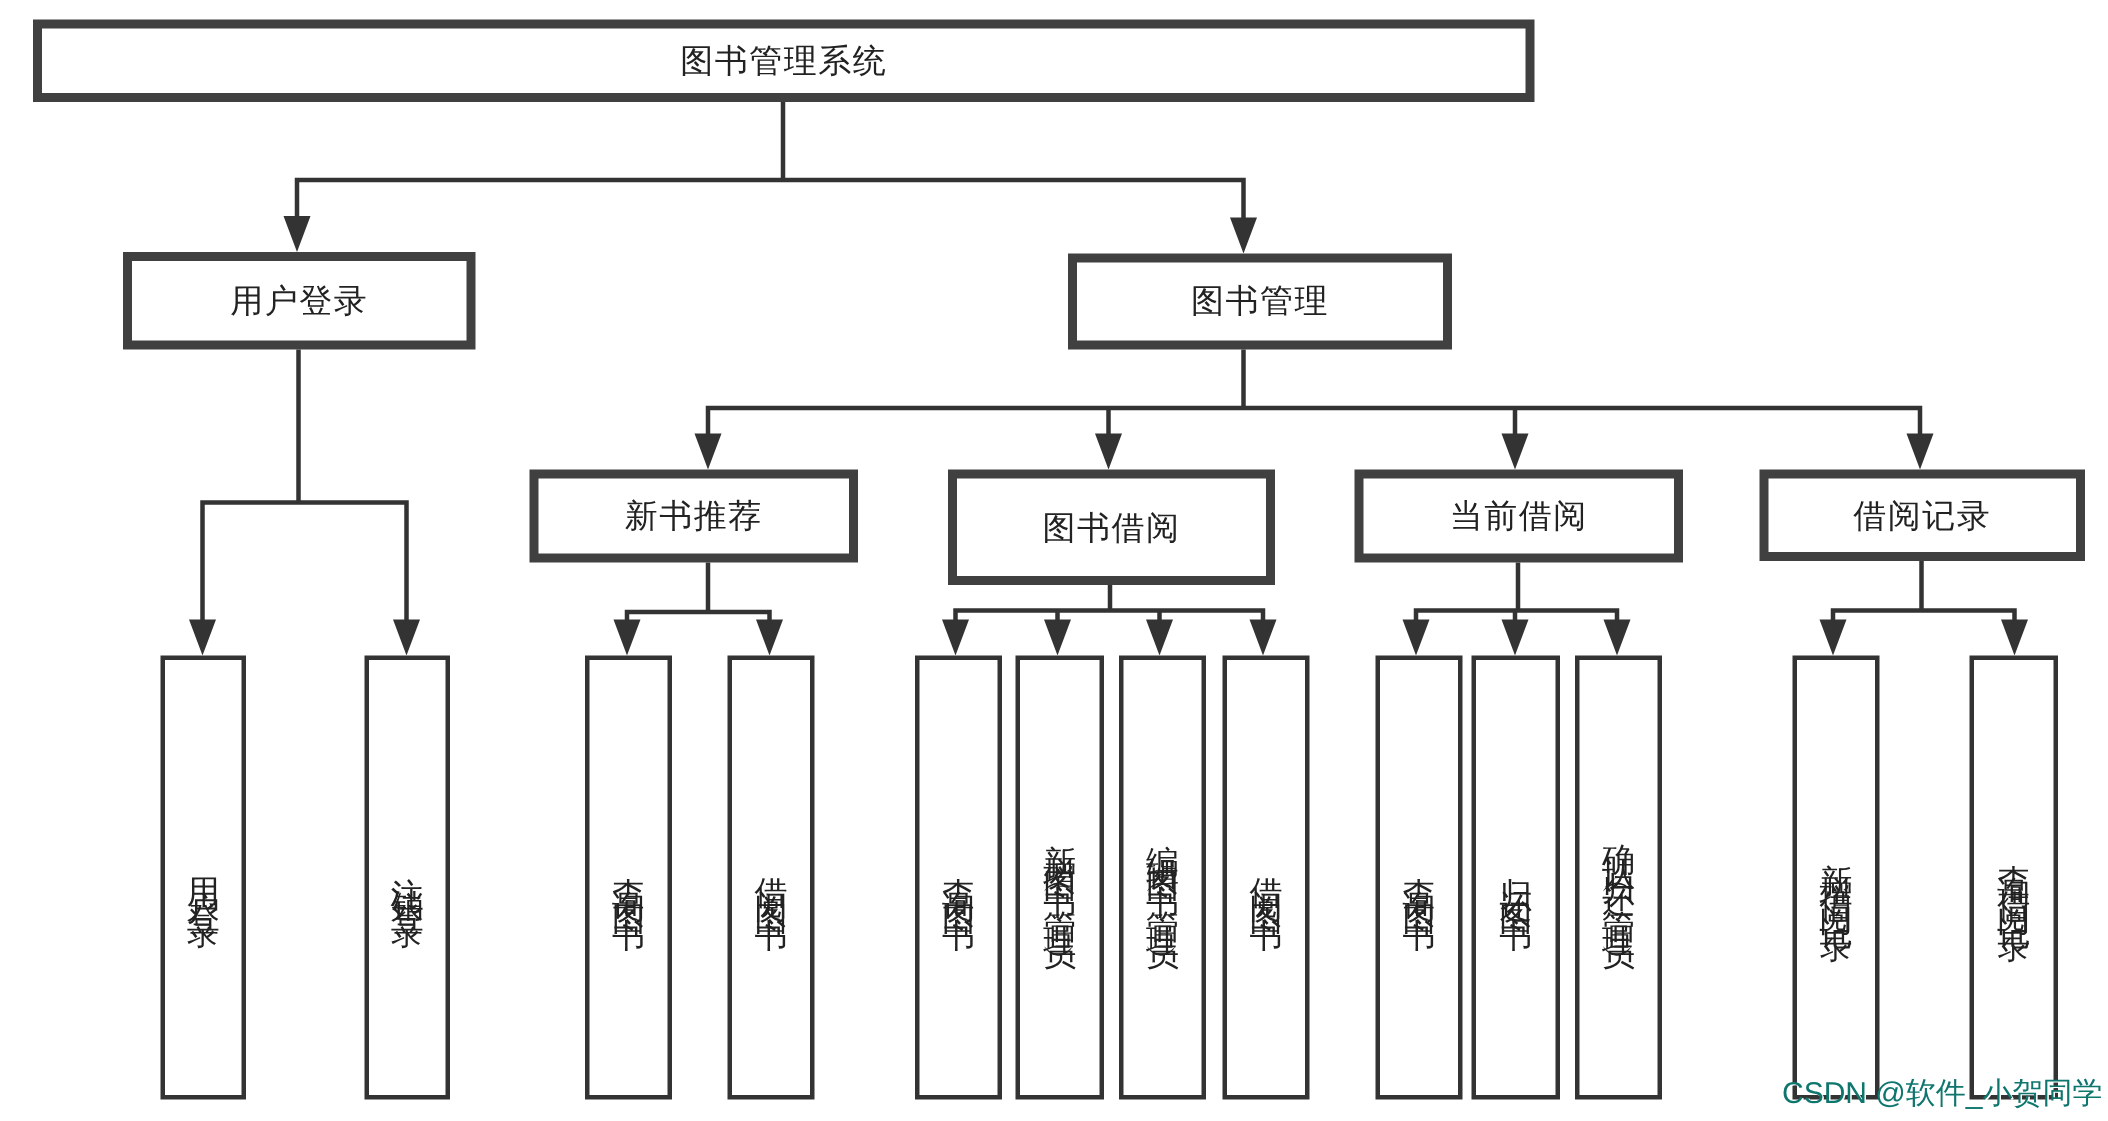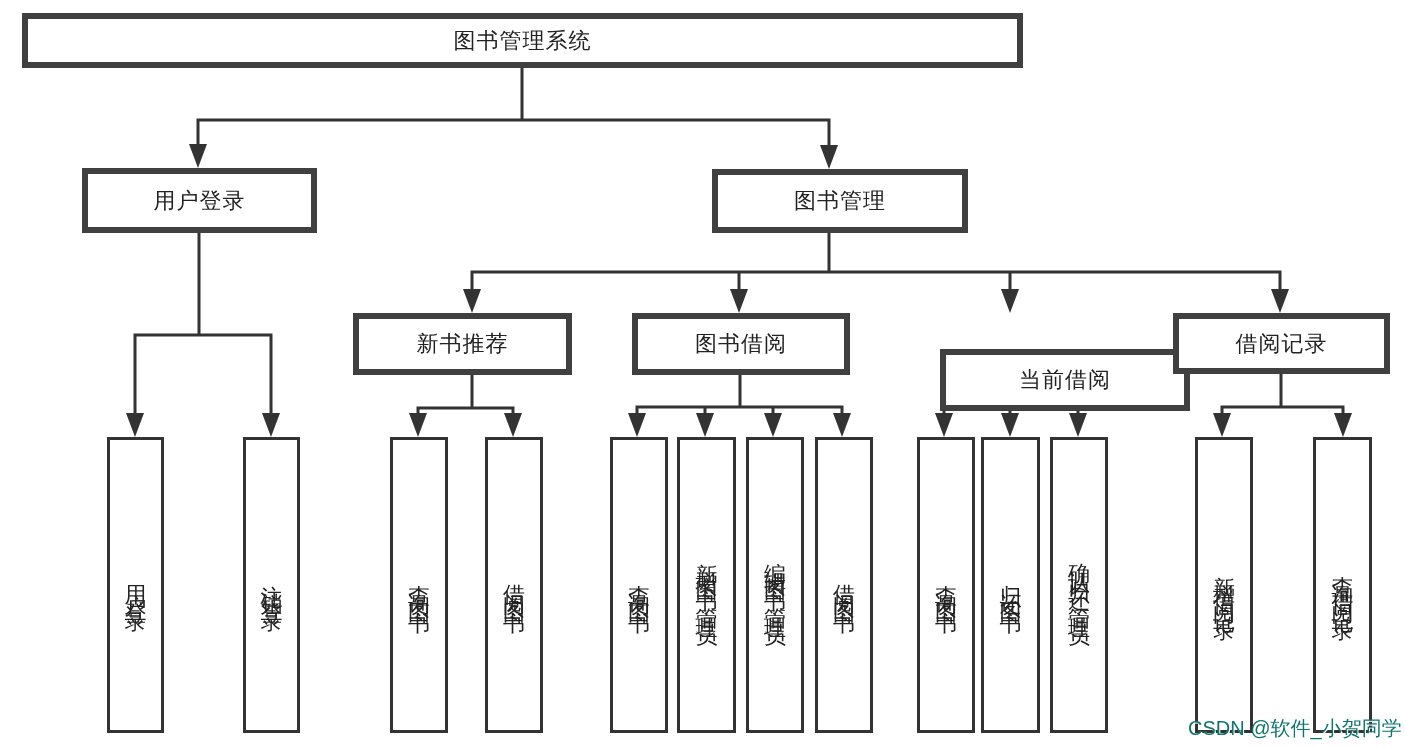--- a/index.html
+++ b/index.html
@@ -86,22 +86,22 @@
       <polygon points="1334,413 1352,413 1343,437"></polygon>
     </g>
   </svg>
 
   <div class="box" style="left:22px;top:13px;width:1001px;height:55px;">图书管理系统</div>
 
   <div class="box" style="left:82px;top:168px;width:235px;height:65px;">用户登录</div>
   <div class="box" style="left:712px;top:169px;width:256px;height:64px;">图书管理</div>
 
   <div class="box" style="left:353px;top:313px;width:219px;height:62px;">新书推荐</div>
-  <div class="box" style="left:632px;top:313px;width:218px;height:62px;">图书借阅</div>
-  <div class="box" style="left:940px;top:313px;width:250px;height:62px;margin-top:36px;">当前借阅</div>
+  <div class="box" style="left:632px;top:313px;width:218px;height:77px;">图书借阅</div>
+  <div class="box" style="left:903px;top:313px;width:219px;height:62px;">当前借阅</div>
   <div class="box" style="left:1173px;top:313px;width:217px;height:61px;">借阅记录</div>
 
   <div class="vbox" style="left:107px;width:57px;">用户登录</div>
   <div class="vbox" style="left:243px;width:57px;">注销登录</div>
 
   <div class="vbox" style="left:390px;width:58px;">查询图书</div>
   <div class="vbox" style="left:485px;width:58px;">借阅图书</div>
 
   <div class="vbox" style="left:610px;width:58px;">查询图书</div>
   <div class="vbox" style="left:677px;width:59px;">新增图书（管理员）</div>

